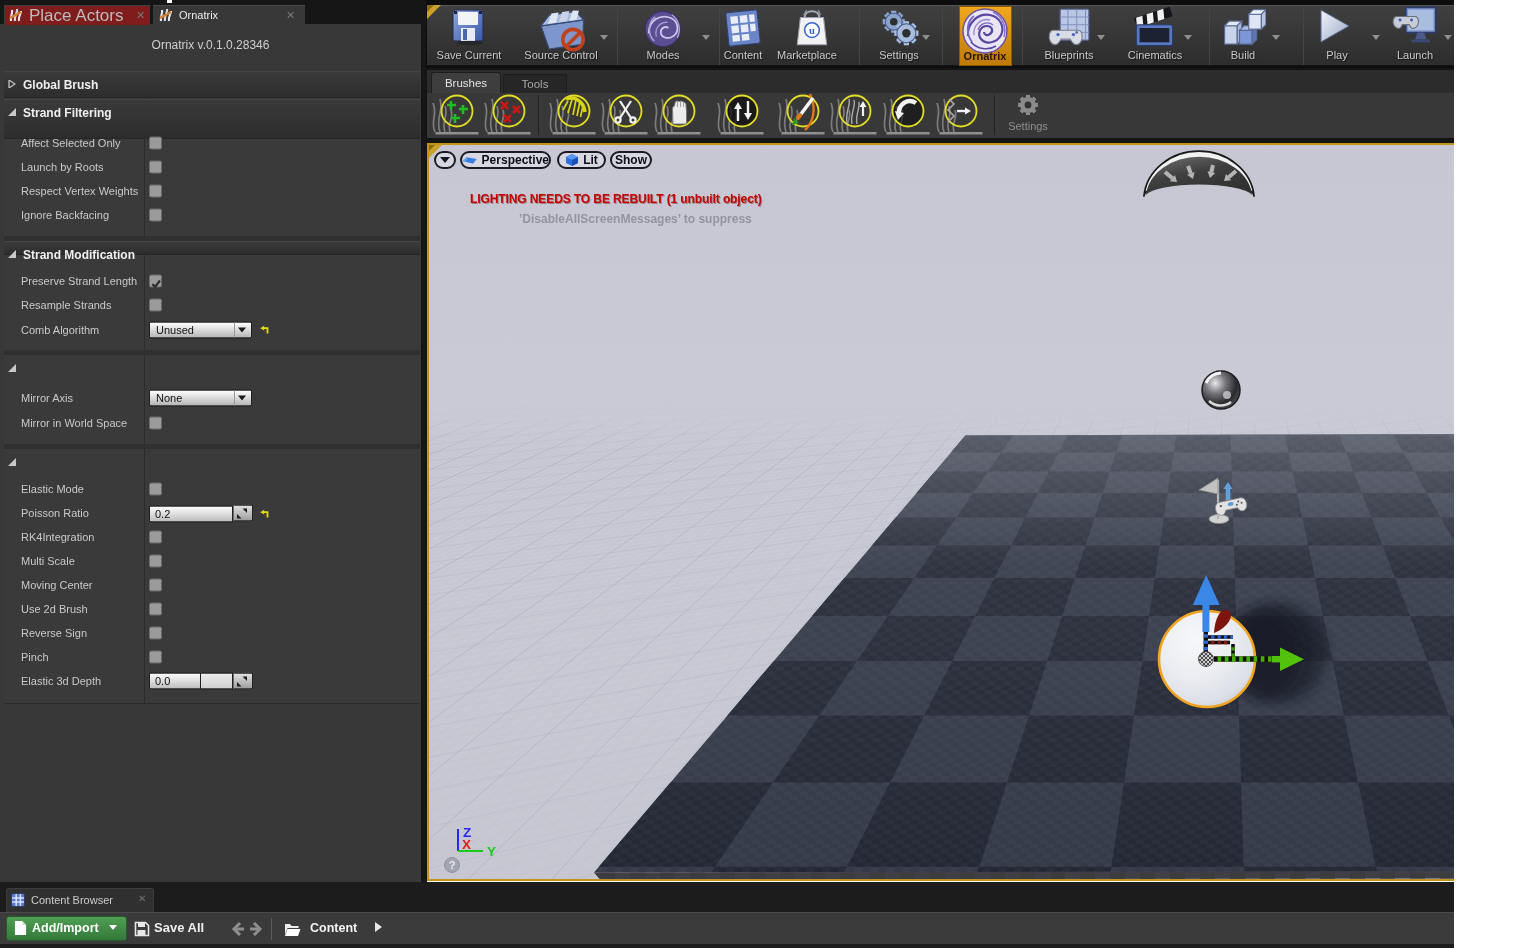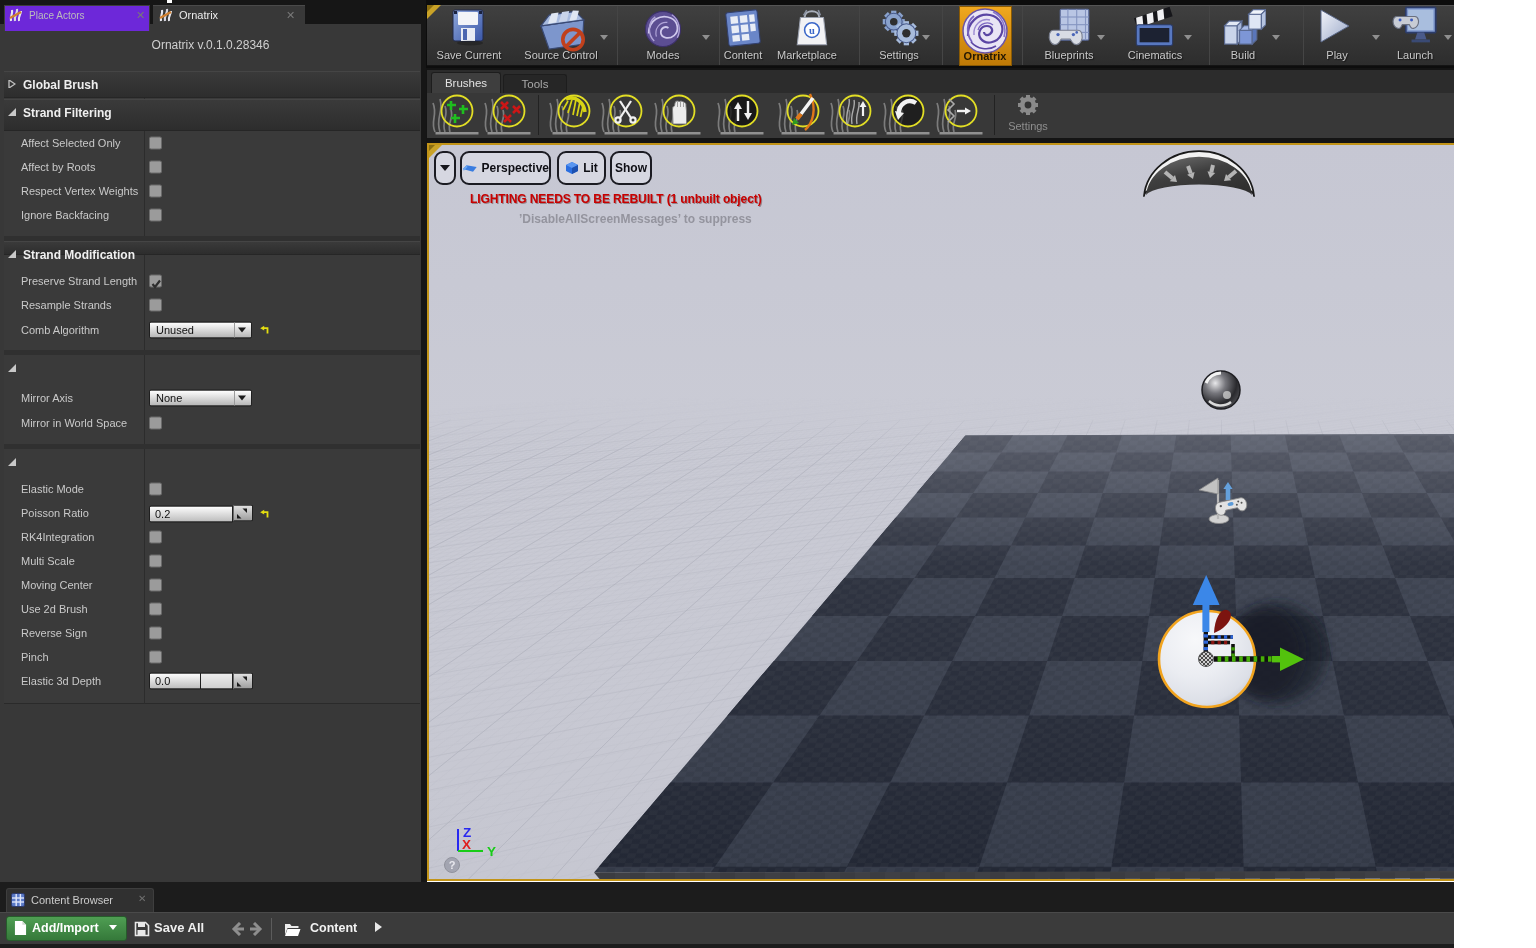--- a/index.html
+++ b/index.html
@@ -9,30 +9,30 @@
 .caret{position:absolute;width:0;height:0;border-left:4px solid transparent;border-right:4px solid transparent;border-top:5px solid #8f8f8f}
 .tsep{position:absolute;width:1px;background:#1f1f1f;border-right:1px solid #454545}
 .hdr{position:absolute;left:4px;width:416px;background:linear-gradient(#3a3a3a,#2d2d2d);border-top:1px solid #454545;border-bottom:1px solid #262626;color:#efefef;font-weight:bold;font-size:12px;line-height:26px}
 .hdr span{margin-left:19px}
 .row-label{position:absolute;left:21px;color:#c9c9c9;font-size:11px;transform:translateY(-50%)}
 .cb{position:absolute;left:149px;width:13px;height:13px;background:#9b9b9b;border:1px solid #6a6a6a;border-radius:2px;transform:translateY(-50%)}
 .dd{position:absolute;left:149px;width:103px;height:17px;background:linear-gradient(#ffffff,#b5b5b5);border:1px solid #1f1f1f;border-radius:2px;color:#101010;font-size:11px;line-height:15px;padding-left:6px;transform:translateY(-50%)}
 .dd:after{content:"";position:absolute;right:5px;top:5px;border-left:4.5px solid transparent;border-right:4.5px solid transparent;border-top:5.5px solid #1a1a1a}
 .fld{position:absolute;left:149px;height:17px;background:linear-gradient(#fdfdfd,#bdbdbd);border:1px solid #1f1f1f;border-radius:2px 0 0 2px;color:#101010;font-size:11px;line-height:15px;padding-left:5px;transform:translateY(-50%)}
 .spin{position:absolute;height:17px;width:20px;background:linear-gradient(#e2e2e2,#9d9d9d);border:1px solid #1f1f1f;border-left:1px solid #6a6a6a;border-radius:0 2px 2px 0;transform:translateY(-50%)}
-.vbtn{position:absolute;height:34px;background:rgba(215,216,226,0.92);border:2px solid #1b1b22;border-radius:9px;color:#0e0e14;font-weight:bold;font-size:12px;display:flex;align-items:center;justify-content:center;gap:4px}
+.vbtn{position:absolute;height:18px;background:rgba(215,216,226,0.92);border:2px solid #1b1b22;border-radius:9px;color:#0e0e14;font-weight:bold;font-size:12px;display:flex;align-items:center;justify-content:center;gap:4px}
 </style></head>
 <body>
 <div id="app">
 <div class="abs" style="left:1454px;top:0;width:82px;height:948px;background:#ffffff;z-index:50"></div>
 <div class="abs" style="left:0;top:0;width:1454px;height:5px;background:#0e0e0e"></div>
 <div class="abs" style="left:167px;top:0;width:5px;height:3px;background:#fff;z-index:70"></div>
 <div class="abs" style="left:0;top:0;width:427px;height:882px;background:#161616"></div>
     <div class="abs" style="left:0;top:24px;width:421px;height:858px;background:#383838"></div>
-    <div class="abs" style="left:4px;top:5px;width:146px;height:26px;background:#6d28d9;border:1px solid #3e3e3e;border-bottom:none;color:#bcbcbc;font-size:10px;line-height:19px"><span style="margin-left:24px">Place Actors</span></div>
+    <div class="abs" style="left:4px;top:5px;width:146px;height:20px;background:#7f1d1d;border:1px solid #3e3e3e;border-bottom:none;color:#bcbcbc;font-size:17px;line-height:19px"><span style="margin-left:24px">Place Actors</span></div>
     <div class="abs" style="left:153px;top:5px;width:152px;height:19px;background:#383838;border-top:1px solid #4a4a4a;color:#ececec;font-size:11px;line-height:19px"><span style="margin-left:26px">Ornatrix</span></div>
     <svg class="abs" style="left:8px;top:7px" width="15" height="15" viewBox="0 0 15 15">
       <g fill="none">
         <path d="M3,14 C2,9 5,7 4,3" stroke="#e8e8ee" stroke-width="2.2"></path>
 <path d="M7,14 C6,8 10,6 9,2" stroke="#d8d8e2" stroke-width="2.2"></path>
 <path d="M11,14 C10,9 13,8 13,4" stroke="#e8e8ee" stroke-width="2"></path>
 <line x1="2" y1="11" x2="13" y2="5" stroke="#d08030" stroke-width="2.4"></line>
       </g>
     </svg>
     <svg class="abs" style="left:158px;top:7px" width="15" height="15" viewBox="0 0 15 15">
@@ -45,27 +45,27 @@
     </svg>
     <div class="abs" style="left:136px;top:9px;color:#787878;font-size:11px">✕</div>
     <div class="abs" style="left:286px;top:9px;color:#787878;font-size:11px">✕</div>
     <div class="abs" style="left:0;top:38px;width:421px;text-align:center;color:#cfcfcf;font-size:12px">Ornatrix v.0.1.0.28346</div>
     <div class="abs" style="left:4px;top:71px;width:416px;height:633px;background:#3a3a3a;border-bottom:1px solid #2a2a2a"></div>
     <div class="abs" style="left:144px;top:71px;width:1px;height:633px;background:#2c2c2c"></div>
     <div class="hdr" style="top:71px;height:27px"><span>Global Brush</span></div>
     <svg class="abs" style="left:8px;top:80px" width="8" height="8" viewBox="0 0 8 8">
       <polygon points="1,0 7,4 1,8" fill="none" stroke="#c0c0c0" stroke-width="1.3"></polygon>
     </svg>
-    <div class="hdr" style="top:99px;height:32px"><span>Strand Filtering</span></div>
+    <div class="hdr" style="top:99px;height:40px"><span>Strand Filtering</span></div>
     <svg class="abs" style="left:8px;top:108px" width="8" height="8" viewBox="0 0 8 8">
       <polygon points="0,8 8,8 8,0" fill="#c8c8c8"></polygon>
     </svg>
     <div class="row-label" style="left:21px;top:143px">Affect Selected Only</div>
     <div class="cb" style="top:143px"></div>
-    <div class="row-label" style="left:21px;top:167px">Affect by Roots</div>
+    <div class="row-label" style="left:21px;top:167px">Launch by Roots</div>
     <div class="cb" style="top:167px"></div>
     <div class="row-label" style="left:21px;top:191px">Respect Vertex Weights</div>
     <div class="cb" style="top:191px"></div>
     <div class="row-label" style="left:21px;top:215px">Ignore Backfacing</div>
     <div class="cb" style="top:215px"></div>
     <div class="abs" style="left:4px;top:236px;width:416px;height:5px;background:#303030"></div>
     <div class="hdr" style="top:241px;height:14px"><span>Strand Modification</span></div>
     <svg class="abs" style="left:8px;top:250px" width="8" height="8" viewBox="0 0 8 8">
       <polygon points="0,8 8,8 8,0" fill="#c8c8c8"></polygon>
     </svg>

